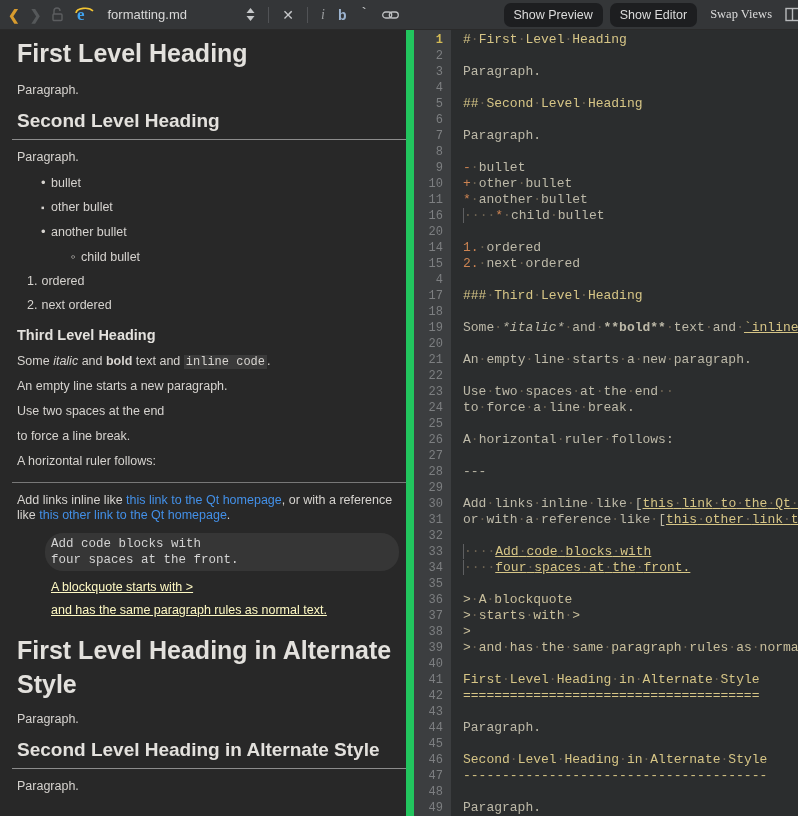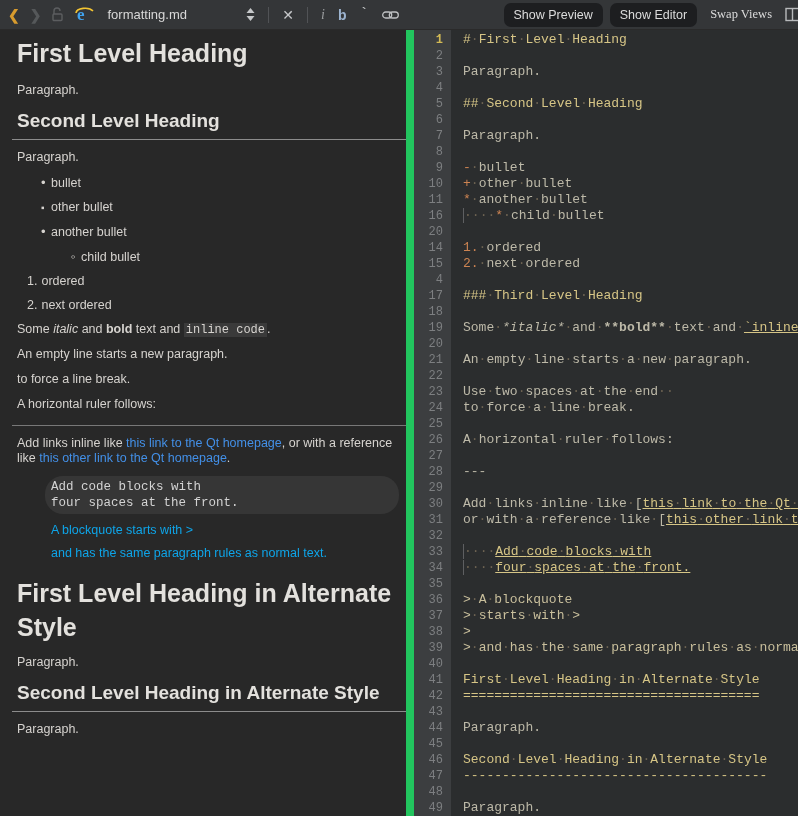--- a/index.html
+++ b/index.html
@@ -48,21 +48,21 @@
   .pv-ol .pv-li { padding-left:10px; }
   .pv-ol .num { margin-right:4px; }
   .em { font-style:italic; }
   .st { font-weight:bold; }
   .cd { font-family:"Liberation Mono",monospace; background:#3a3a3a; padding:0 2px; font-size:12px; }
   .lnk { color:#4390e8; }
   .pv-hr { border:none; border-top:1px solid #787878; margin:13px -5px 10px -5px; }
   .pv-code { margin:10px 2px 9px 28px; background:#363636; padding:3px 6px;
              font-family:"Liberation Mono",monospace; font-size:12.5px; line-height:16px;
              color:#d3d3d3; white-space:pre;border-radius:18px; }
-  .pv-quote { margin:6px 0 8px 34px; color:#0ea5e9; }
+  .pv-quote { margin:6px 0 8px 34px; color:#fef9c3;text-decoration:underline; }
   .pv-quote .pv-p { margin:8px 0; }
 
   
   .gutter { width:37px; background:#3c3e40; padding:2px 8px 0 0; text-align:right;
             font-family:"Liberation Mono",monospace; font-size:12px; line-height:16px;
             color:#7d7f81; }
   .gutter .cur { color:#d3ba55; font-weight:bold; }
   .editor { flex:1; background:#2b2d2e; padding:2px 0 0 12px; overflow:hidden;
             font-family:"Liberation Mono",monospace; font-size:13px; line-height:16px;
             white-space:pre; }
@@ -159,22 +159,24 @@
     <div class="pv-ol" id="ol">
         <div class="pv-li">
           <span class="num">1.</span>
           <span>ordered</span>
         </div>
         <div class="pv-li">
           <span class="num">2.</span>
           <span>next ordered</span>
         </div>
       </div>
+    <div class="pv-h3">Third Level Heading</div>
     <div class="pv-p" id="rich-inline"><span>Some </span><span class="em">italic</span><span> and </span><span class="st">bold</span><span> text and </span><span class="cd">inline code</span><span>.</span></div>
     <div class="pv-p">An empty line starts a new paragraph.</div>
+    <div class="pv-p">Use two spaces at the end</div>
     <div class="pv-p">to force a line break.</div>
     <div class="pv-p">A horizontal ruler follows:</div>
     <hr class="pv-hr">
     <div class="pv-p" id="rich-links"><span>Add links inline like </span><span class="lnk">this link to the Qt homepage</span><span>, or with a reference like </span><span class="lnk">this other link to the Qt homepage</span><span>.</span></div>
     <div class="pv-code" id="pv-code">Add code blocks with
 four spaces at the front.</div>
     <div class="pv-quote" id="pv-quote">
         <div class="pv-p">A blockquote starts with &gt;</div>
         <div class="pv-p">and has the same paragraph rules as normal text.</div>
       </div>

